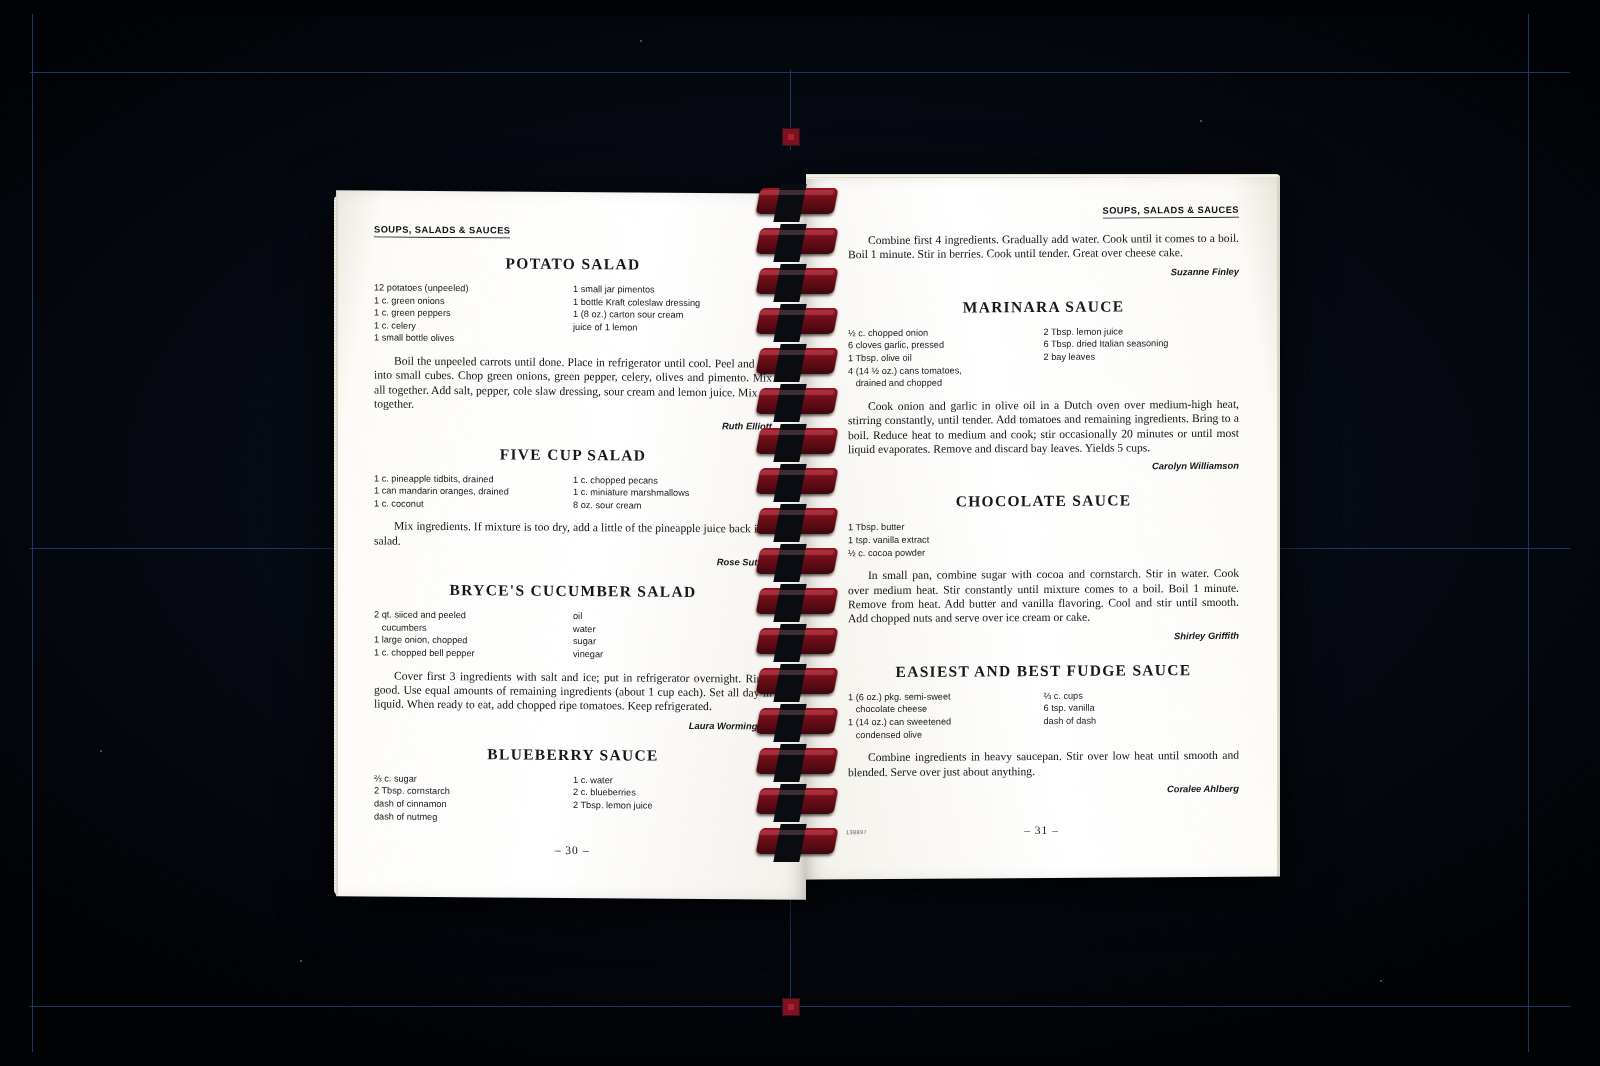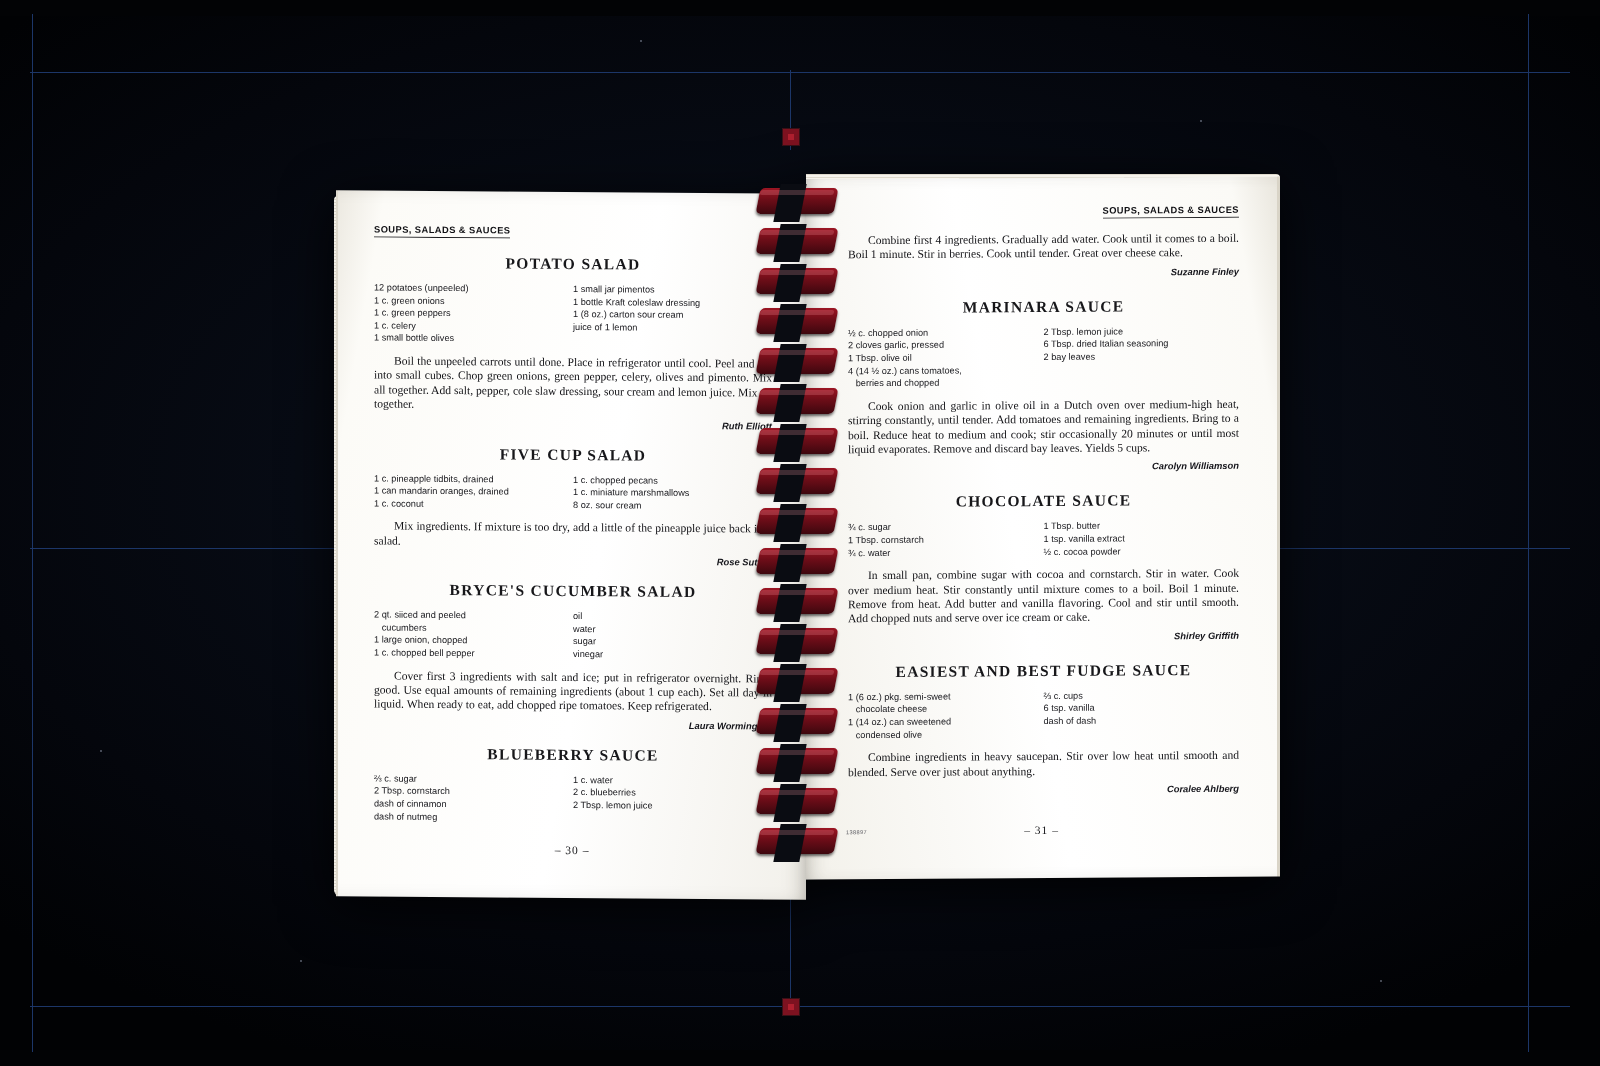--- a/index.html
+++ b/index.html
@@ -379,46 +379,39 @@
         </div>
 
         <p class="method" style="margin-top:14px;">Combine first 4 ingredients.  Gradually add water.  Cook until it comes to a boil.  Boil 1 minute.  Stir in berries.  Cook until tender.  Great over cheese cake.</p>
         <p class="attrib">Suzanne Finley</p>
 
         <h2 class="recipe-title">MARINARA SAUCE</h2>
         <div class="ing-cols">
           <div class="ing-col">
             <ul>
               <li>½ c. chopped onion</li>
-              <li>2 cloves garlic, pressed</li>
+              <li>6 cloves garlic, pressed</li>
               <li>1 Tbsp. olive oil</li>
               <li>4 (14 ½ oz.) cans tomatoes,</li>
-              <li>   berries and chopped</li>
+              <li>   drained and chopped</li>
             </ul>
           </div>
           <div class="ing-col">
             <ul>
               <li>2 Tbsp. lemon juice</li>
               <li>6 Tbsp. dried Italian seasoning</li>
               <li>2 bay leaves</li>
             </ul>
           </div>
         </div>
         <p class="method">Cook onion and garlic in olive oil in a Dutch oven over medium-high heat, stirring constantly, until tender.  Add tomatoes and remaining ingredients.  Bring to a boil.  Reduce heat to medium and cook; stir occasionally 20 minutes or until most liquid evaporates.  Remove and discard bay leaves.  Yields 5 cups.</p>
         <p class="attrib">Carolyn Williamson</p>
 
         <h2 class="recipe-title">CHOCOLATE SAUCE</h2>
         <div class="ing-cols">
-          <div class="ing-col">
-            <ul>
-              <li>¾ c. sugar</li>
-              <li>1 Tbsp. cornstarch</li>
-              <li>¾ c. water</li>
-            </ul>
-          </div>
           <div class="ing-col">
             <ul>
               <li>1 Tbsp. butter</li>
               <li>1 tsp. vanilla extract</li>
               <li>½ c. cocoa powder</li>
             </ul>
           </div>
         </div>
         <p class="method">In small pan, combine sugar with cocoa and cornstarch.  Stir in water.  Cook over medium heat.  Stir constantly until mixture comes to a boil.  Boil 1 minute.  Remove from heat.  Add butter and vanilla flavoring.  Cool and stir until smooth.  Add chopped nuts and serve over ice cream or cake.</p>
         <p class="attrib">Shirley Griffith</p>

